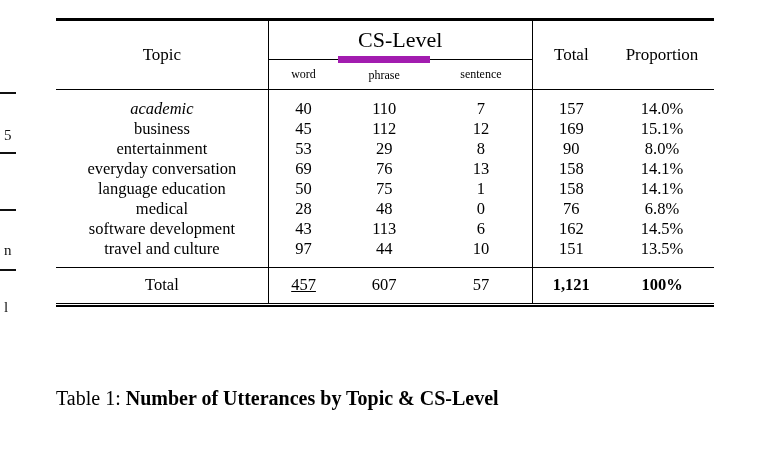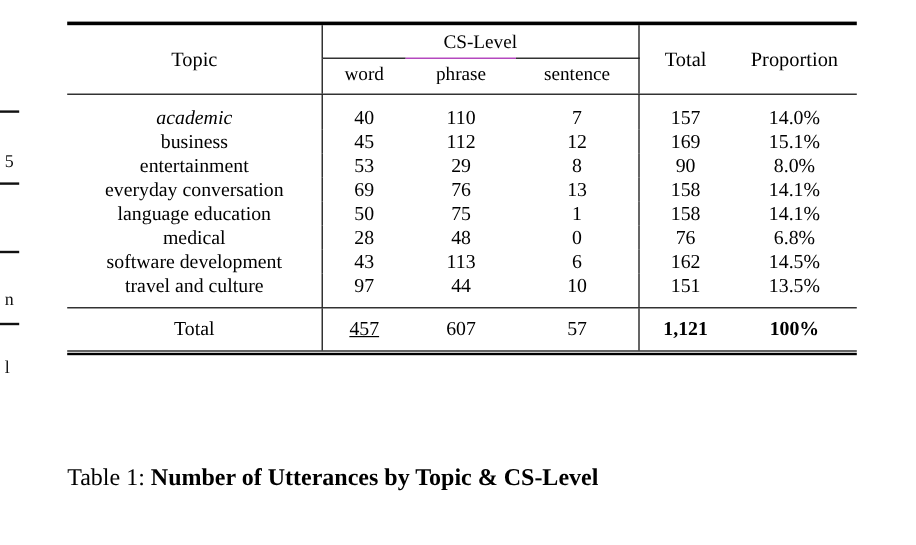--- a/index.html
+++ b/index.html
@@ -77,29 +77,29 @@
     vertical-align: middle;
   }
 
   .hdr-topic {
     font-weight: bold;
     font-size: 17px;
     width: 212px;
   }
   .hdr-cs {
     font-weight: bold;
-    font-size: 16px;
+    font-size: 22px;
   }
   .hdr-total, .hdr-prop {
     font-weight: bold;
     font-size: 17px;
   }
   .sub-hdr {
     font-weight: bold;
-    font-size: 16px;
+    font-size: 12px;
   }
 
   .vline-left {
     border-left: 1px solid #000;
   }
 
   .row-topic {
     font-weight: bold;
     font-size: 16.5px;
     text-align: center;
@@ -163,21 +163,21 @@
     </colgroup>
     <thead>
       <tr>
         <th class="hdr-topic" rowspan="2" style="padding:10px 0 10px 0;">Topic</th>
         <th class="hdr-cs vline-left" colspan="3" style="padding:6px 0 3px 0;">CS-Level</th>
         <th class="hdr-total vline-left" rowspan="2" style="padding:10px 0 10px 0;">Total</th>
         <th class="hdr-prop" rowspan="2" style="padding:10px 0 10px 0;">Proportion</th>
       </tr>
       <tr>
         <th class="sub-hdr vline-left" style="padding:5px 0 6px 0; border-top:1px solid #000;">word</th>
-        <th class="sub-hdr" style="padding:5px 0 6px 0; border-top:1px solid #a21caf;">phrase</th>
+        <th class="sub-hdr" style="padding:5px 0 6px 0; border-top:7px solid #a21caf;">phrase</th>
         <th class="sub-hdr" style="padding:5px 0 6px 0; border-top:1px solid #000;">sentence</th>
       </tr>
       <tr>
         <td colspan="6" style="padding:0;">
           <div class="spanrule"></div>
         </td>
       </tr>
     </thead>
     <tbody>
       <tr>

